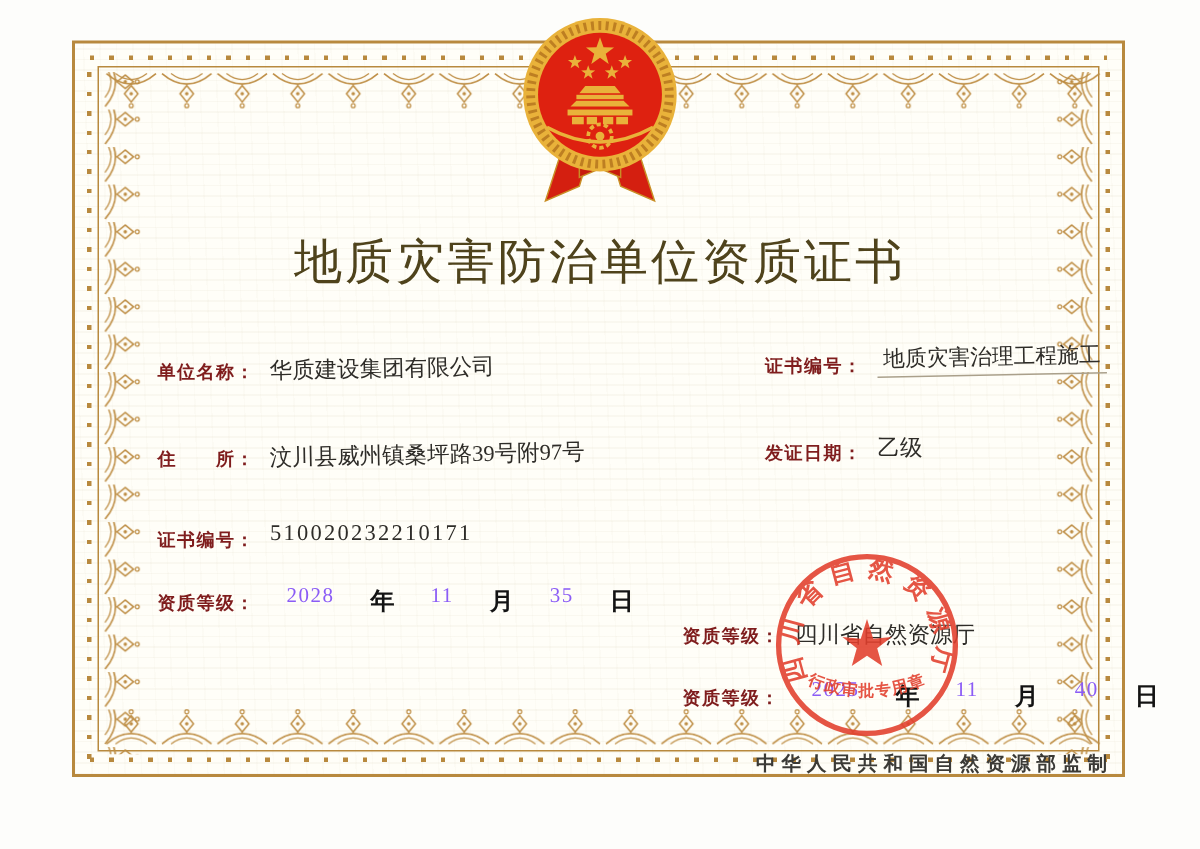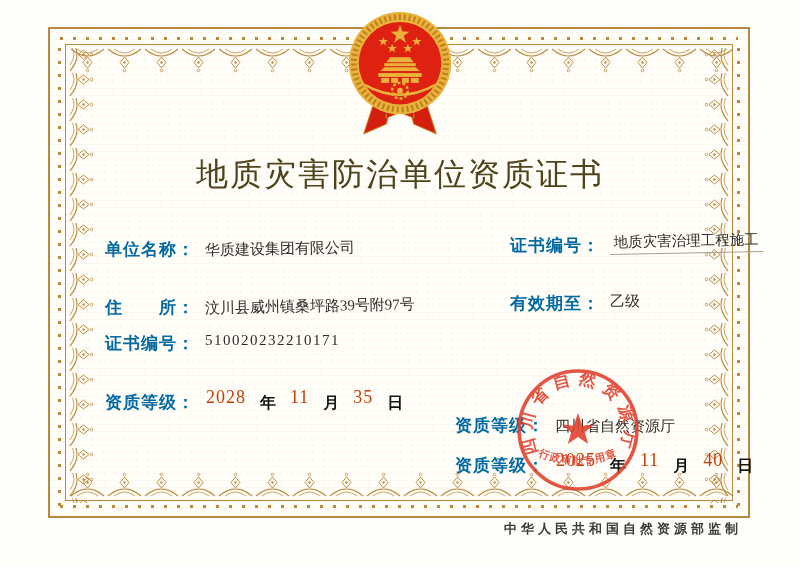--- a/index.html
+++ b/index.html
@@ -33,40 +33,40 @@
   .emblem{position:absolute;left:341px;top:6px;width:118px;height:138px;z-index:5;}
   
   .title{
     position:absolute;top:153px;left:0;width:100%;text-align:center;
     font-family:"Liberation Serif",serif;font-weight:normal;
     font-size:32px;letter-spacing:2px;color:#4f431c;z-index:3;
   }
   
   .row{position:absolute;white-space:nowrap;z-index:3;}
   .lbl{
-    font-weight:700;color:#0369a1;font-size:17px;letter-spacing:1px;
+    font-weight:700;color:#7f1d1d;font-size:12px;letter-spacing:1px;
     font-family:Liberation Mono, monospace;
   }
   .val{
     color:#2e2c28;font-size:15px;margin-left:10px;
     font-family:"Liberation Serif",serif;display:inline-block;
   }
   .tilt{transform:rotate(-1.1deg);transform-origin:left bottom;}
   .underlined{border-bottom:1px solid #aaa08b;padding:0 4px 2px 4px;}
   .num{
-    font-family:"Liberation Serif",serif;color:#c2410c;font-size:18px;
-    position:relative;top:-5px;margin:0 11px;letter-spacing:1px;
+    font-family:"Liberation Serif",serif;color:#8b5cf6;font-size:14px;
+    position:relative;top:-5px;margin:0 21px;letter-spacing:1px;
   }
   .unit{font-weight:700;color:#131313;font-size:16px;margin:0 3px;}
   .certno{letter-spacing:1.5px;}
   
   .seal{position:absolute;left:514px;top:366px;width:128px;height:128px;z-index:6;opacity:.88;}
   
   .footer{
-    position:absolute;top:520px;right:58px;z-index:3;
+    position:absolute;top:500px;right:58px;z-index:3;
     font-family:"Liberation Serif",serif;color:#3b3a36;
     font-size:13px;letter-spacing:4px;font-weight:600;margin-left:48px;
   }
 </style>
 </head>
 <body>
 
 <div class="frame">
   <div class="dots h t"></div>
   <div class="dots h b"></div>
@@ -142,34 +142,34 @@
 <div class="title">地质灾害防治单位资质证书</div>
 
 <div class="row" style="left:105px;top:238px;">
   <span class="lbl">单位名称：</span><span class="val tilt">华质建设集团有限公司</span>
 </div>
 
 <div class="row" style="left:105px;top:296px;">
   <span class="lbl">住　　所：</span><span class="val tilt">汶川县威州镇桑坪路39号附97号</span>
 </div>
 
-<div class="row" style="left:105px;top:332px;">
+<div class="row" style="left:105px;top:351px;">
   <span class="lbl">证书编号：</span><span class="val certno" style="position:relative;top:-4px;">510020232210171</span>
 </div>
 
 <div class="row" style="left:105px;top:391px;">
   <span class="lbl">资质等级：</span><span class="num">2028</span><span class="unit">年</span><span class="num">11</span><span class="unit">月</span><span class="num">35</span><span class="unit">日</span>
 </div>
 
 <div class="row" style="left:510px;top:234px;">
   <span class="lbl">证书编号：</span><span class="val tilt underlined" style="font-size:14.5px;position:relative;top:-4px;">地质灾害治理工程施工</span>
 </div>
 
 <div class="row" style="left:510px;top:292px;">
-  <span class="lbl">有效期至：</span><span class="val" style="position:relative;top:-3px;">乙级</span>
+  <span class="lbl">发证日期：</span><span class="val" style="position:relative;top:-3px;">乙级</span>
 </div>
 
 <div class="row" style="left:455px;top:414px;">
   <span class="lbl">资质等级：</span><span class="val">四川省自然资源厅</span>
 </div>
 
 <div class="row" style="left:455px;top:454px;">
   <span class="lbl">资质等级：</span><span class="num">2025</span><span class="unit">年</span><span class="num">11</span><span class="unit">月</span><span class="num">40</span><span class="unit">日</span>
 </div>
 

